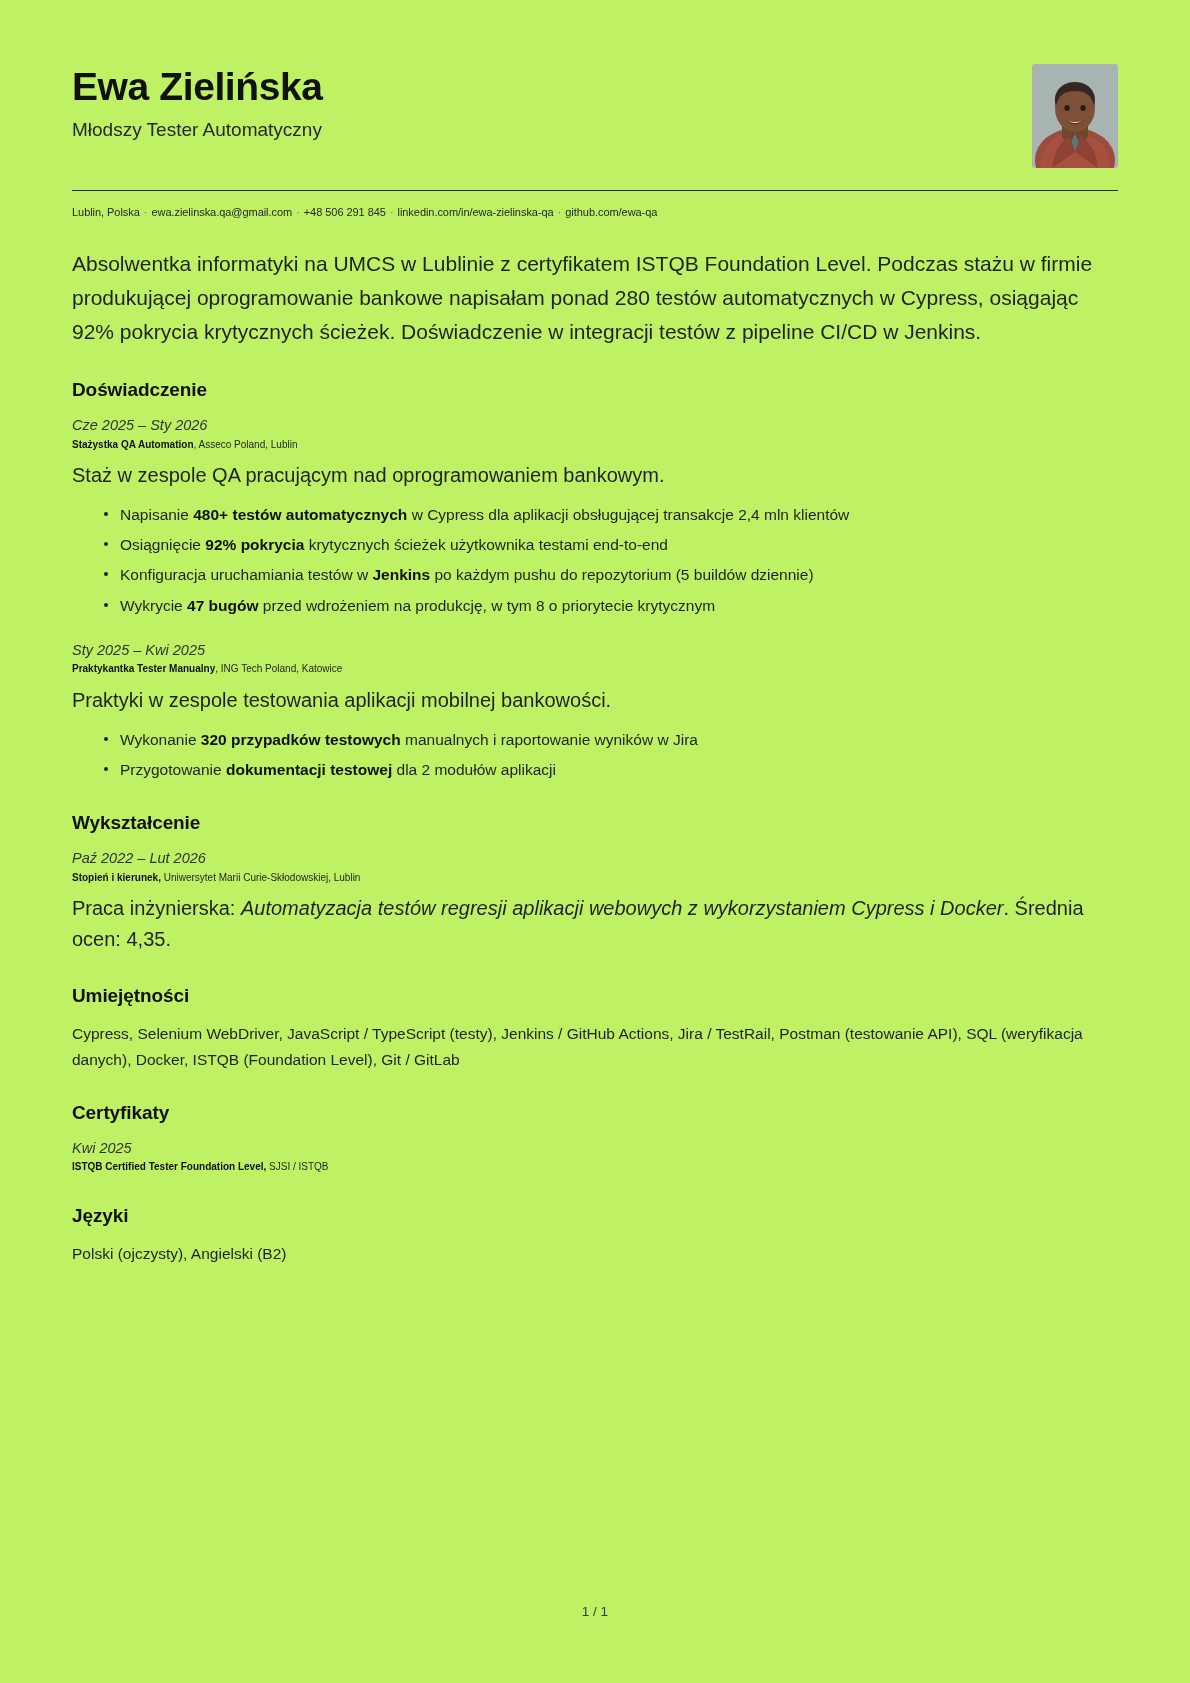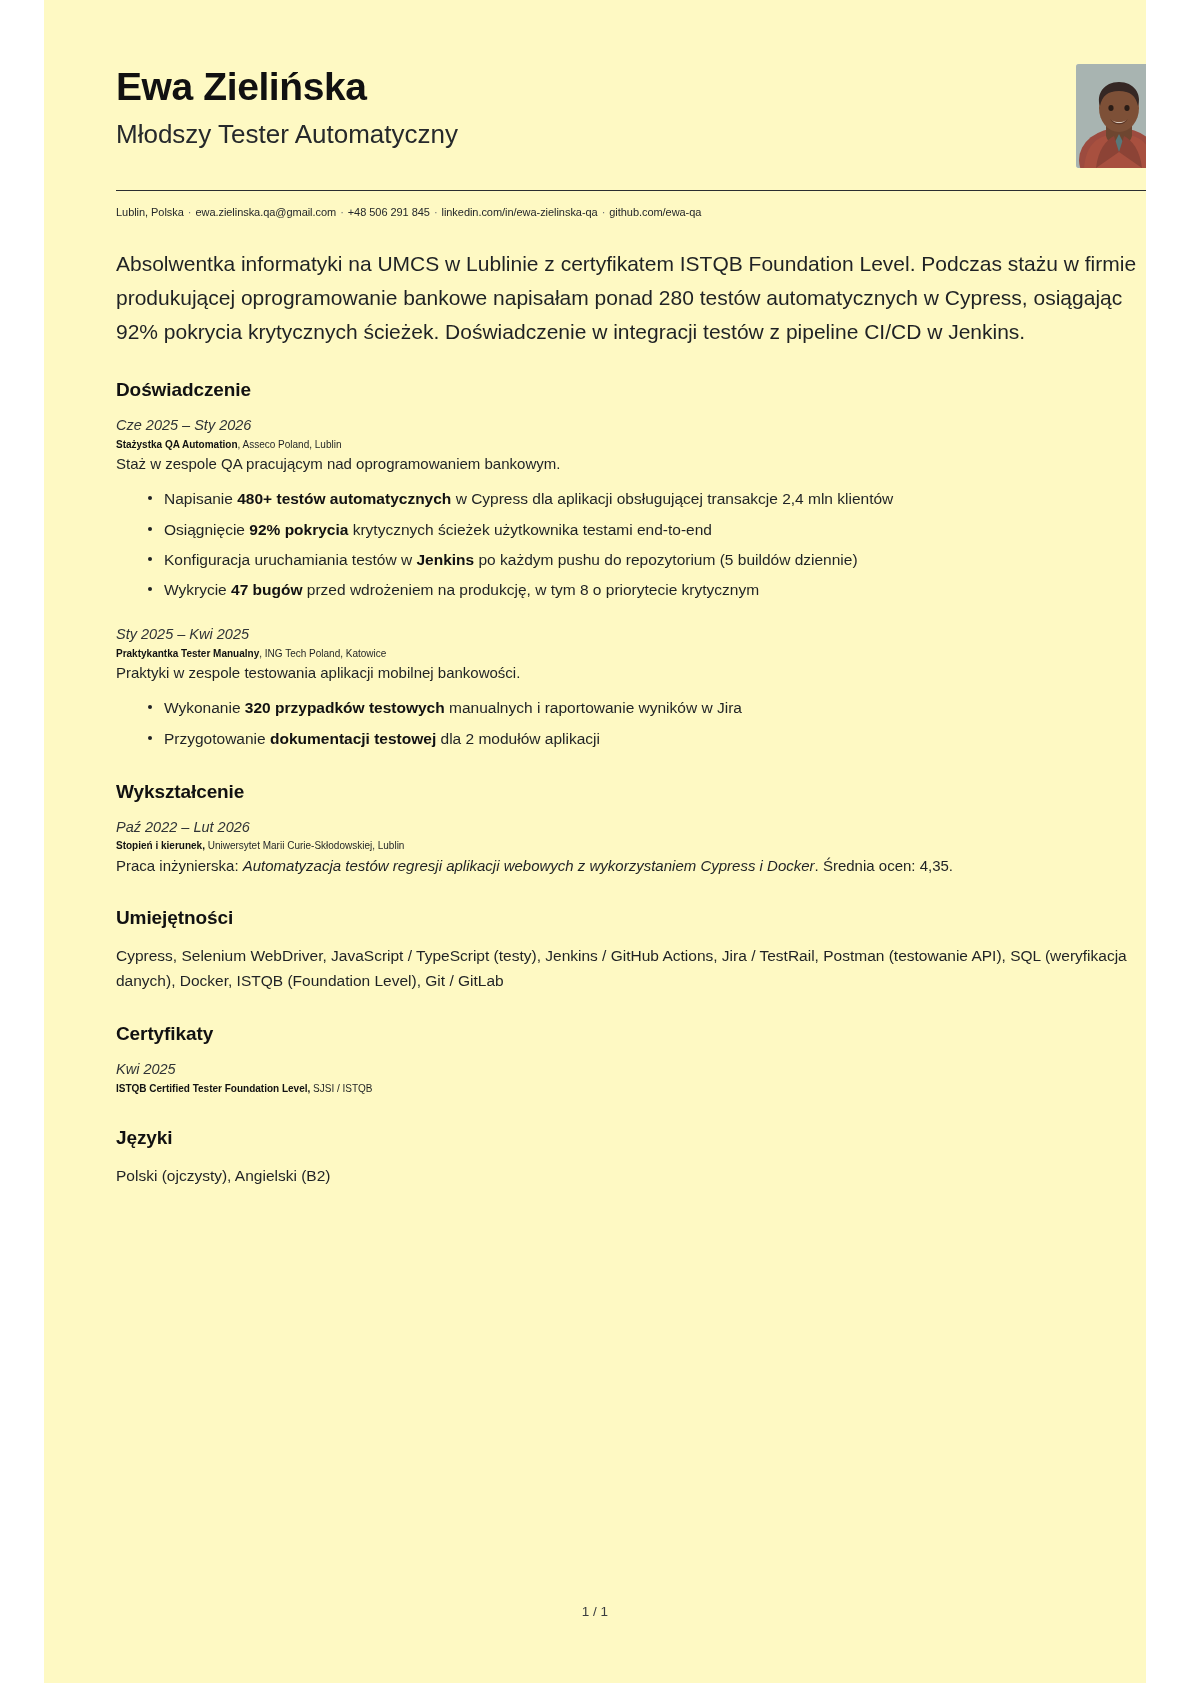--- a/index.html
+++ b/index.html
@@ -8,24 +8,24 @@
     padding: 0;
     background: #ffffff;
   }
   body {
     font-family: "Liberation Sans", sans-serif;
     color: #1a1a1a;
     -webkit-font-smoothing: antialiased;
   }
   .page {
     position: relative;
-    width: 1102px;
+    width: 1190px;
     height: 1683px;
     margin: 0 auto;
-    background: #fef9c3;
+    background: #bef264;
     box-sizing: border-box;
     overflow: hidden;
   }
   .sheet {
     position: absolute;
     left: 72px;
     top: 0;
     width: 1046px;
     height: 1683px;
   }
@@ -40,21 +40,21 @@
   .header-text { padding-top: 4px; }
   .name {
     font-size: 39px;
     font-weight: 700;
     letter-spacing: -0.4px;
     line-height: 1.08;
     margin: 0;
     color: #111111;
   }
   .headline {
-    font-size: 26px;
+    font-size: 19px;
     font-weight: 400;
     color: #26292b;
     margin: 11px 0 0 0;
     line-height: 1.2;
   }
   .photo {
     width: 86px;
     height: 104px;
     flex: 0 0 auto;
     border-radius: 3px;
@@ -104,23 +104,24 @@
     color: #303436;
     line-height: 1.5;
   }
   .entry-head {
     font-size: 10px;
     color: #1f2224;
     line-height: 1.55;
   }
   .entry-head b { font-weight: 700; color: #111111; }
   .entry-sub {
-    font-size: 15px;
+    font-size: 20px;
     color: #1f2224;
     line-height: 1.55;
+    margin-top: 8px;
   }
   .entry-sub i { font-style: italic; }
 
   ul.bullets {
     margin: 11px 0 0 0;
     padding: 0 0 0 32px;
     list-style: none;
   }
   ul.bullets li {
     position: relative;

